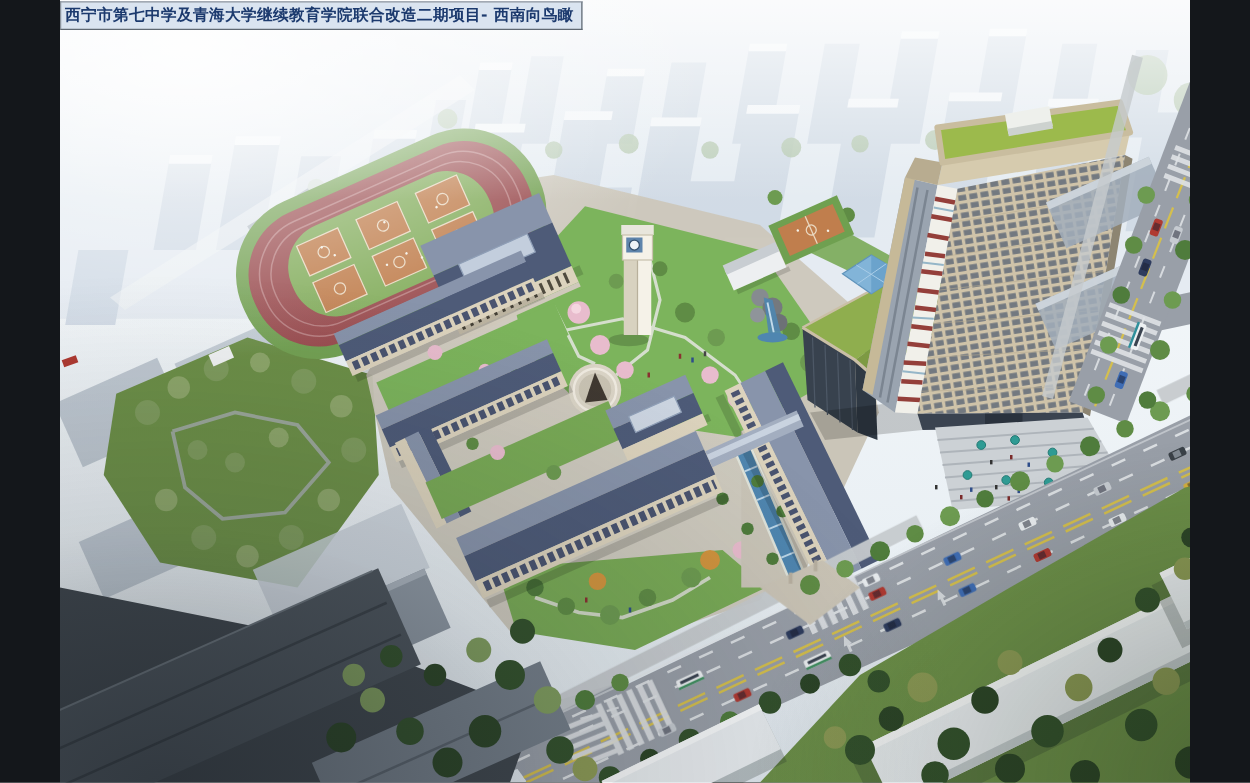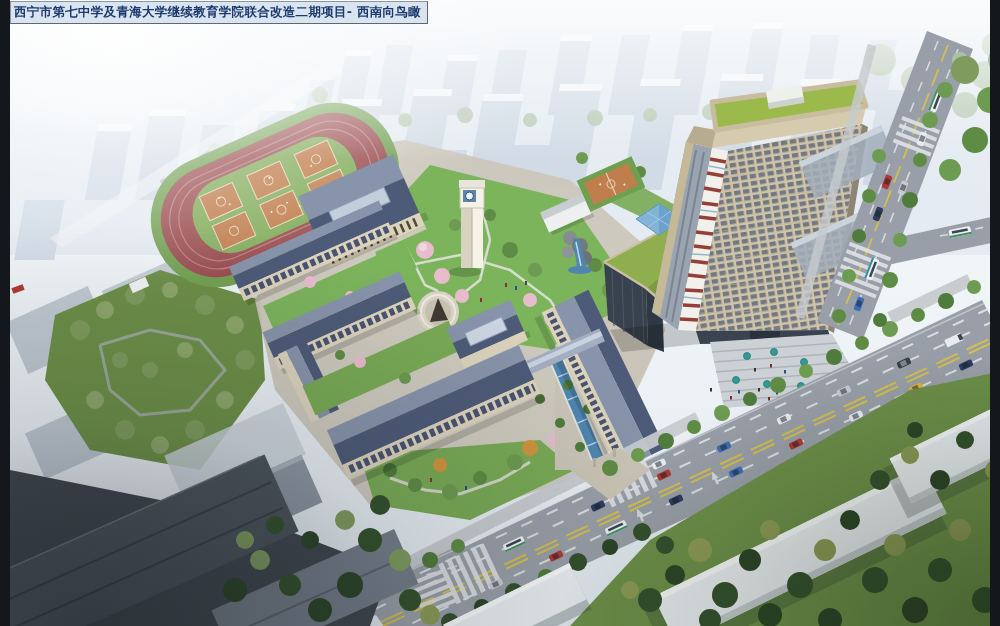--- a/index.html
+++ b/index.html
@@ -1,17 +1,17 @@
 <!DOCTYPE html>
 <html style="--sky_top: #fbfdfe; --sky_bottom: #e2eaf0; --ghost_building: #ccd7e3; --ghost_gray: #a2aebb; --track_red: #9b4e51; --field_green: #83ad5c; --court_orange: #c07e4d; --roof_slate_light: #8894ab; --roof_slate_dark: #4e5b78; --facade_beige: #dcd3bd; --lawn_green: #7cb45c; --blossom_pink: #e8bccd; --tree_green: #5f8c45; --tree_dark: #33512c; --water_blue: #4f86b0; --tower_facade: #cfc3a9; --tower_corner_red: #943f3a; --tower_roof_green: #9cba4c; --podium_glass: #38424e; --road_asphalt: #999fa8; --lane_yellow: #d4bf4e; --marking_white: #e6e9ec; --slab_white: #e9edf0; --sidewalk: #c6cacd; --title_bg: #dae4f0; --title_text: #1c3a6e; --title_border: #8d959e;"><head>
 <meta charset="utf-8">
 <style>
   html,body{margin:0;padding:0;background:#14171b;}
   body{display:flex;justify-content:center;align-items:flex-start;}
-  .stage{position:relative;width:980px;height:626px;overflow:hidden;background:#fff;
+  .stage{position:relative;width:904px;height:626px;overflow:hidden;background:#fff;
          font-family:"DejaVu Sans","Liberation Sans",sans-serif;}
   .stage svg{display:block;}
   .title-box{position:absolute;top:1px;left:0;background:var(--title_bg,#dae4f0);
              color:var(--title_text,#1c3a6e);border:1px solid var(--title_border,#8d959e);
              border-right-color:#5f6872;border-bottom-color:#5f6872;
              padding:2px 6px 3px 3px;font-size:12.5px;font-weight:bold;line-height:1.3;
              letter-spacing:.3px;white-space:nowrap;}
   
   .c-ghost{fill:var(--ghost_building,#ccd7e3);}
   .c-ghostgray{fill:var(--ghost_gray,#a2aebb);}

